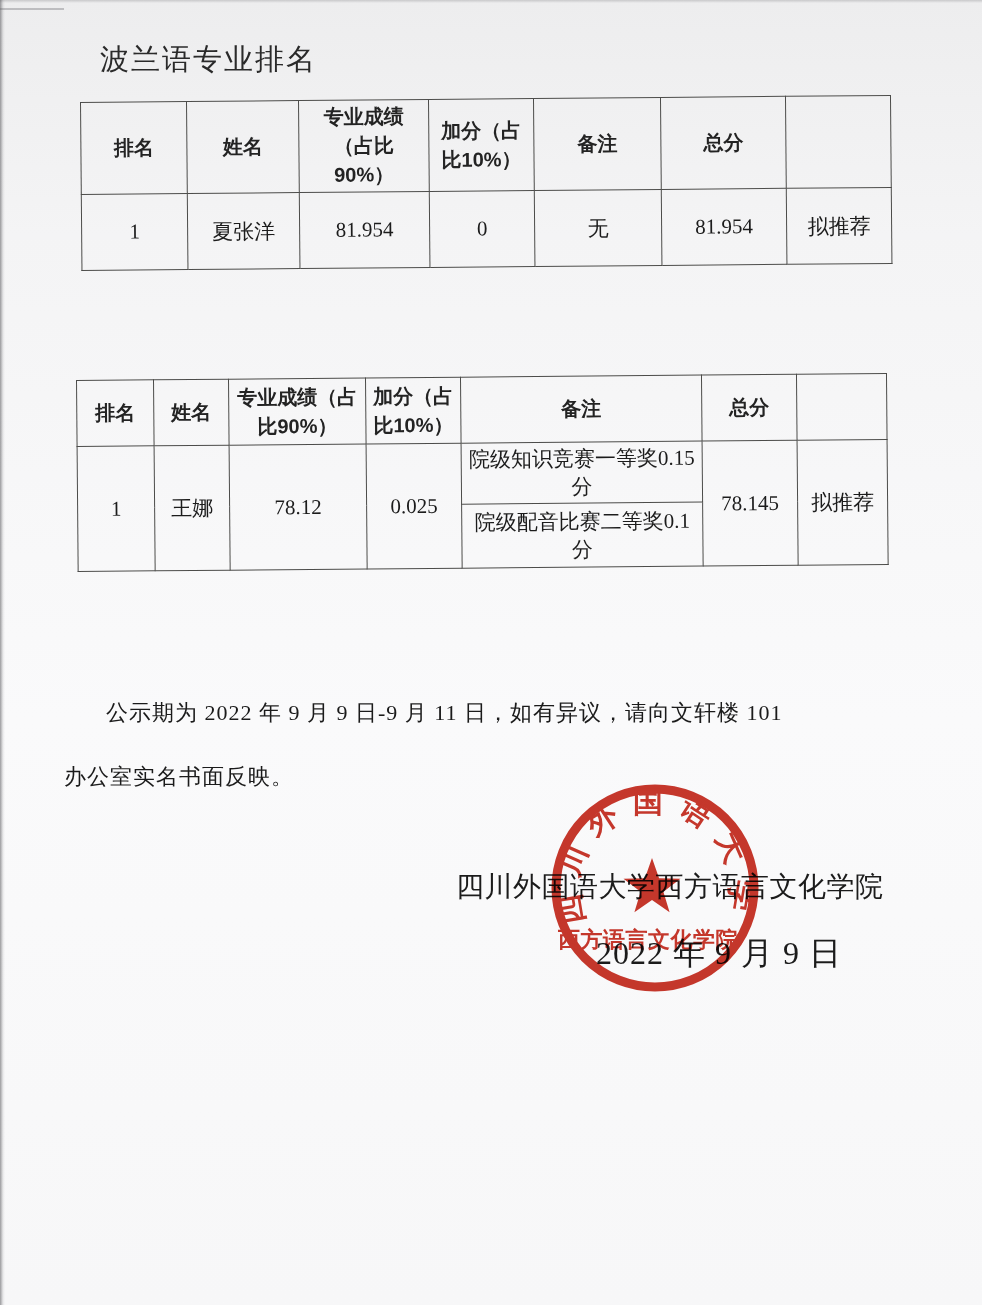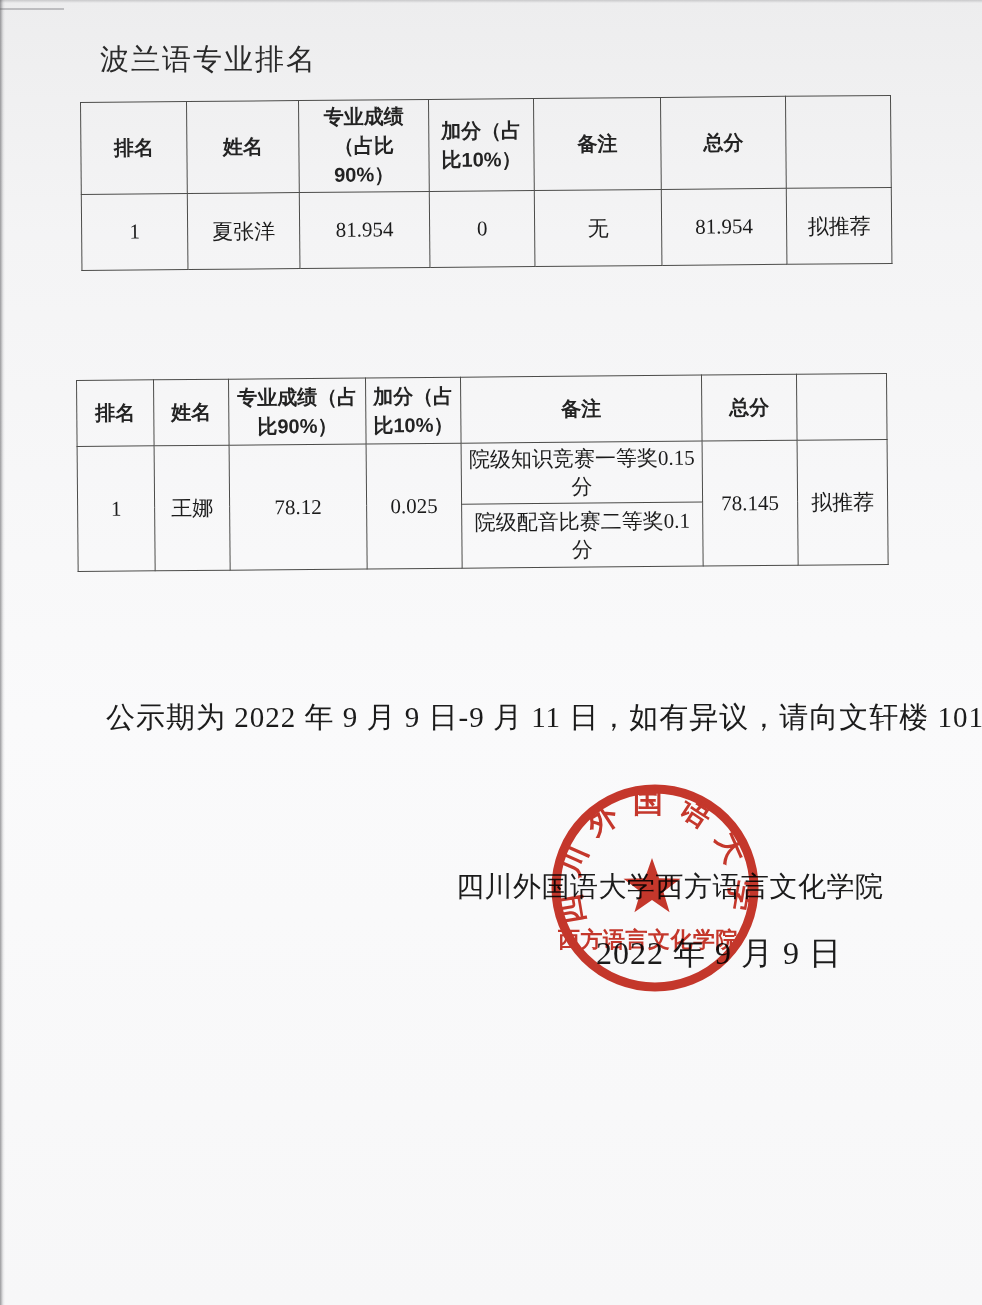--- a/index.html
+++ b/index.html
@@ -61,21 +61,21 @@
     color: #1c1c1c;
   }
   .table-1 { left: 80px; top: 102px; width: 810px; }
   .table-2 { left: 76px; top: 380px; width: 810px; }
   .remark-cell { font-size: 19px; }
 
   .notice-line {
     position: absolute;
     left: 64px;
     width: 850px;
-    font-size: 29px;
+    font-size: 22px;
     letter-spacing: 1px;
     color: #1b1b1b;
     white-space: nowrap;
   }
   .notice-line-1 { top: 698px; text-indent: 42px; }
   .notice-line-2 { top: 762px; }
 
   .sig-org {
     position: absolute; left: 456px; top: 868px;
     font-size: 28px; letter-spacing: 0.5px; color: #1b1b1b; white-space: nowrap;
@@ -173,20 +173,21 @@
         <td rowspan="2">78.145</td>
         <td rowspan="2">拟推荐</td>
       </tr>
       <tr style="height:64px">
         <td class="remark-cell">院级配音比赛二等奖0.1分</td>
       </tr>
     </tbody>
   </table>
 
   <div class="notice-line notice-line-1">公示期为 2022 年 9 月 9 日-9 月 11 日，如有异议，请向文轩楼 101</div>
+  <div class="notice-line notice-line-2">办公室实名书面反映。</div>
 
   <div class="sig-org">四川外国语大学西方语言文化学院</div>
   <div class="sig-date">2022 年 9 月 9 日</div>
 
   <div class="stamp">
     <svg viewBox="0 0 218 218" width="218" height="218">
       <circle cx="109" cy="109" r="99" fill="none" stroke-width="9" stroke="#c5281c"></circle>
       <path id="stampArc" d="M 41.9 144.7 A 76 76 0 1 1 176.1 144.7" fill="none"></path>
       <text class="stamp-arc-text" text-anchor="middle" fill="#c5281c">
         <textPath href="#stampArc" startOffset="50%">四川外国语大学</textPath>

